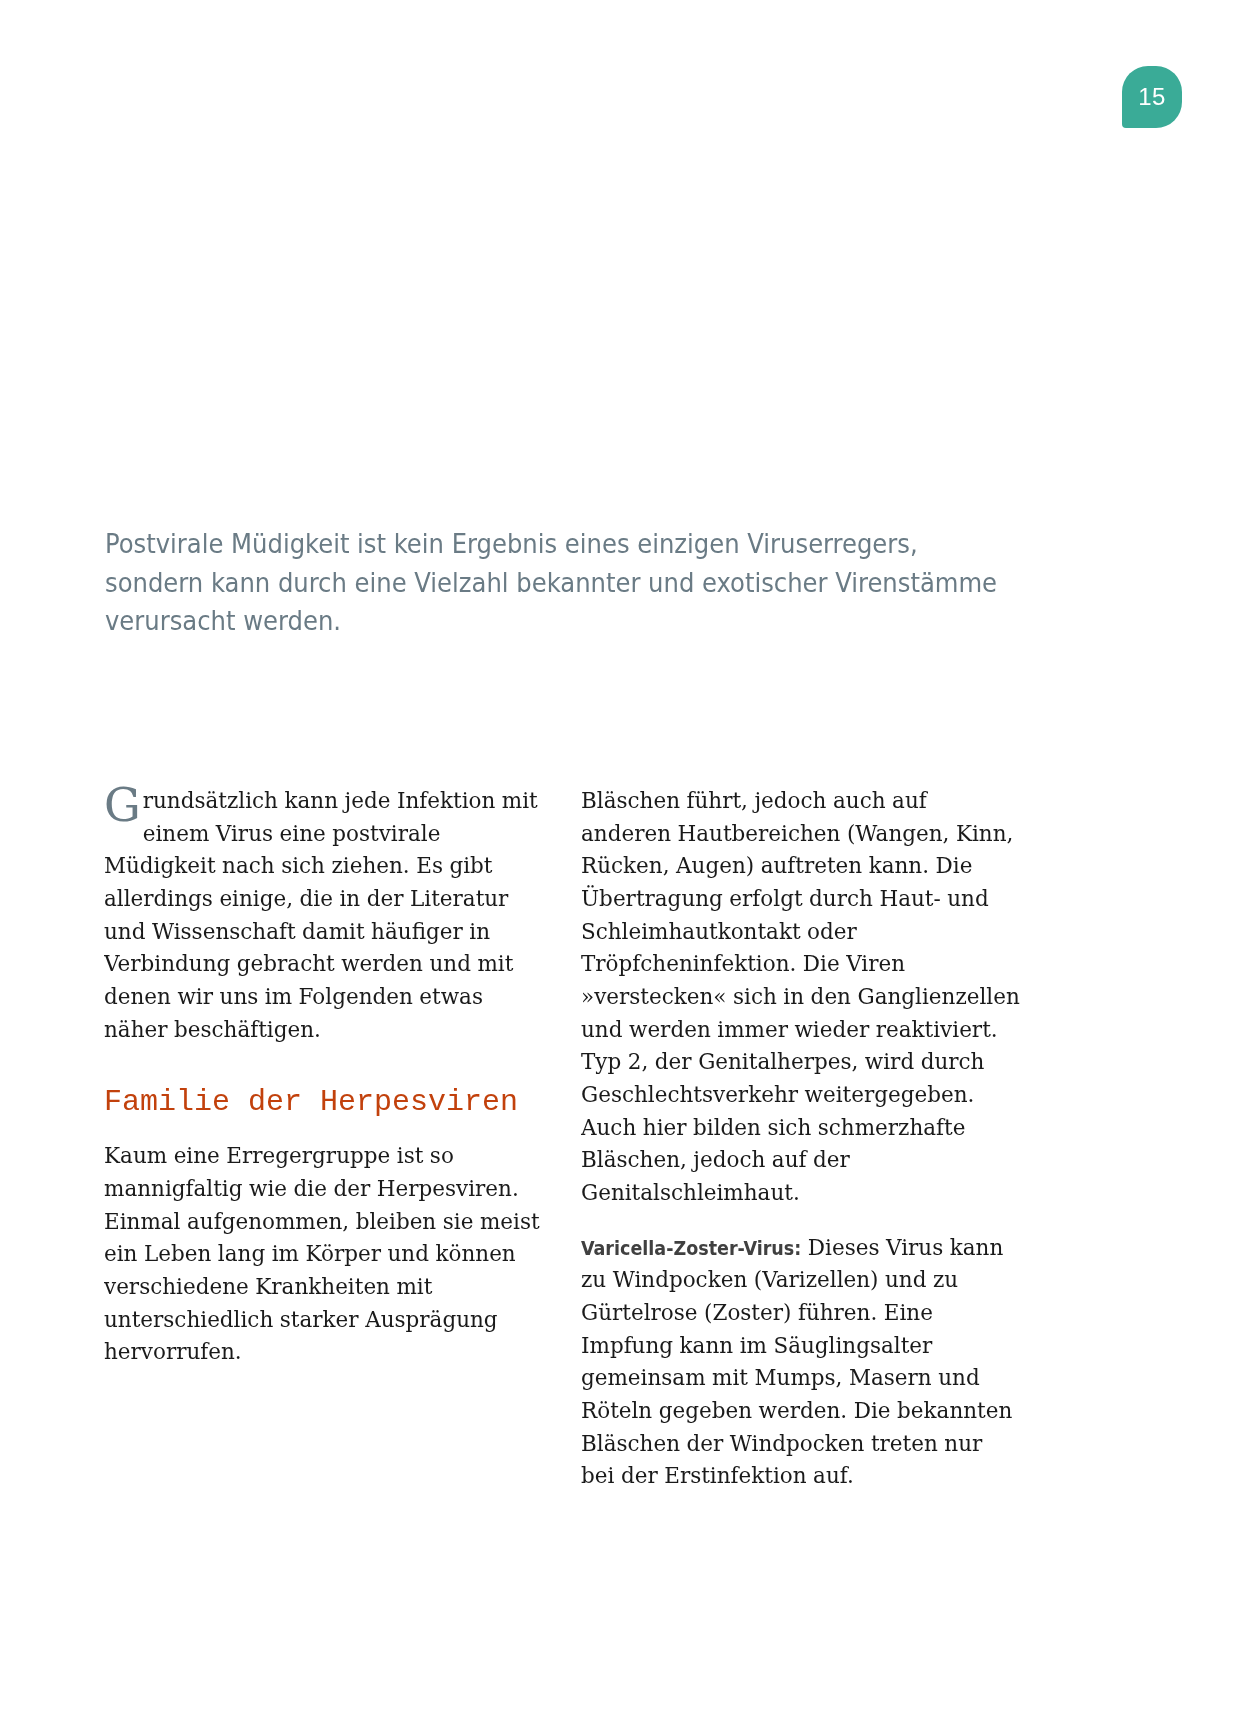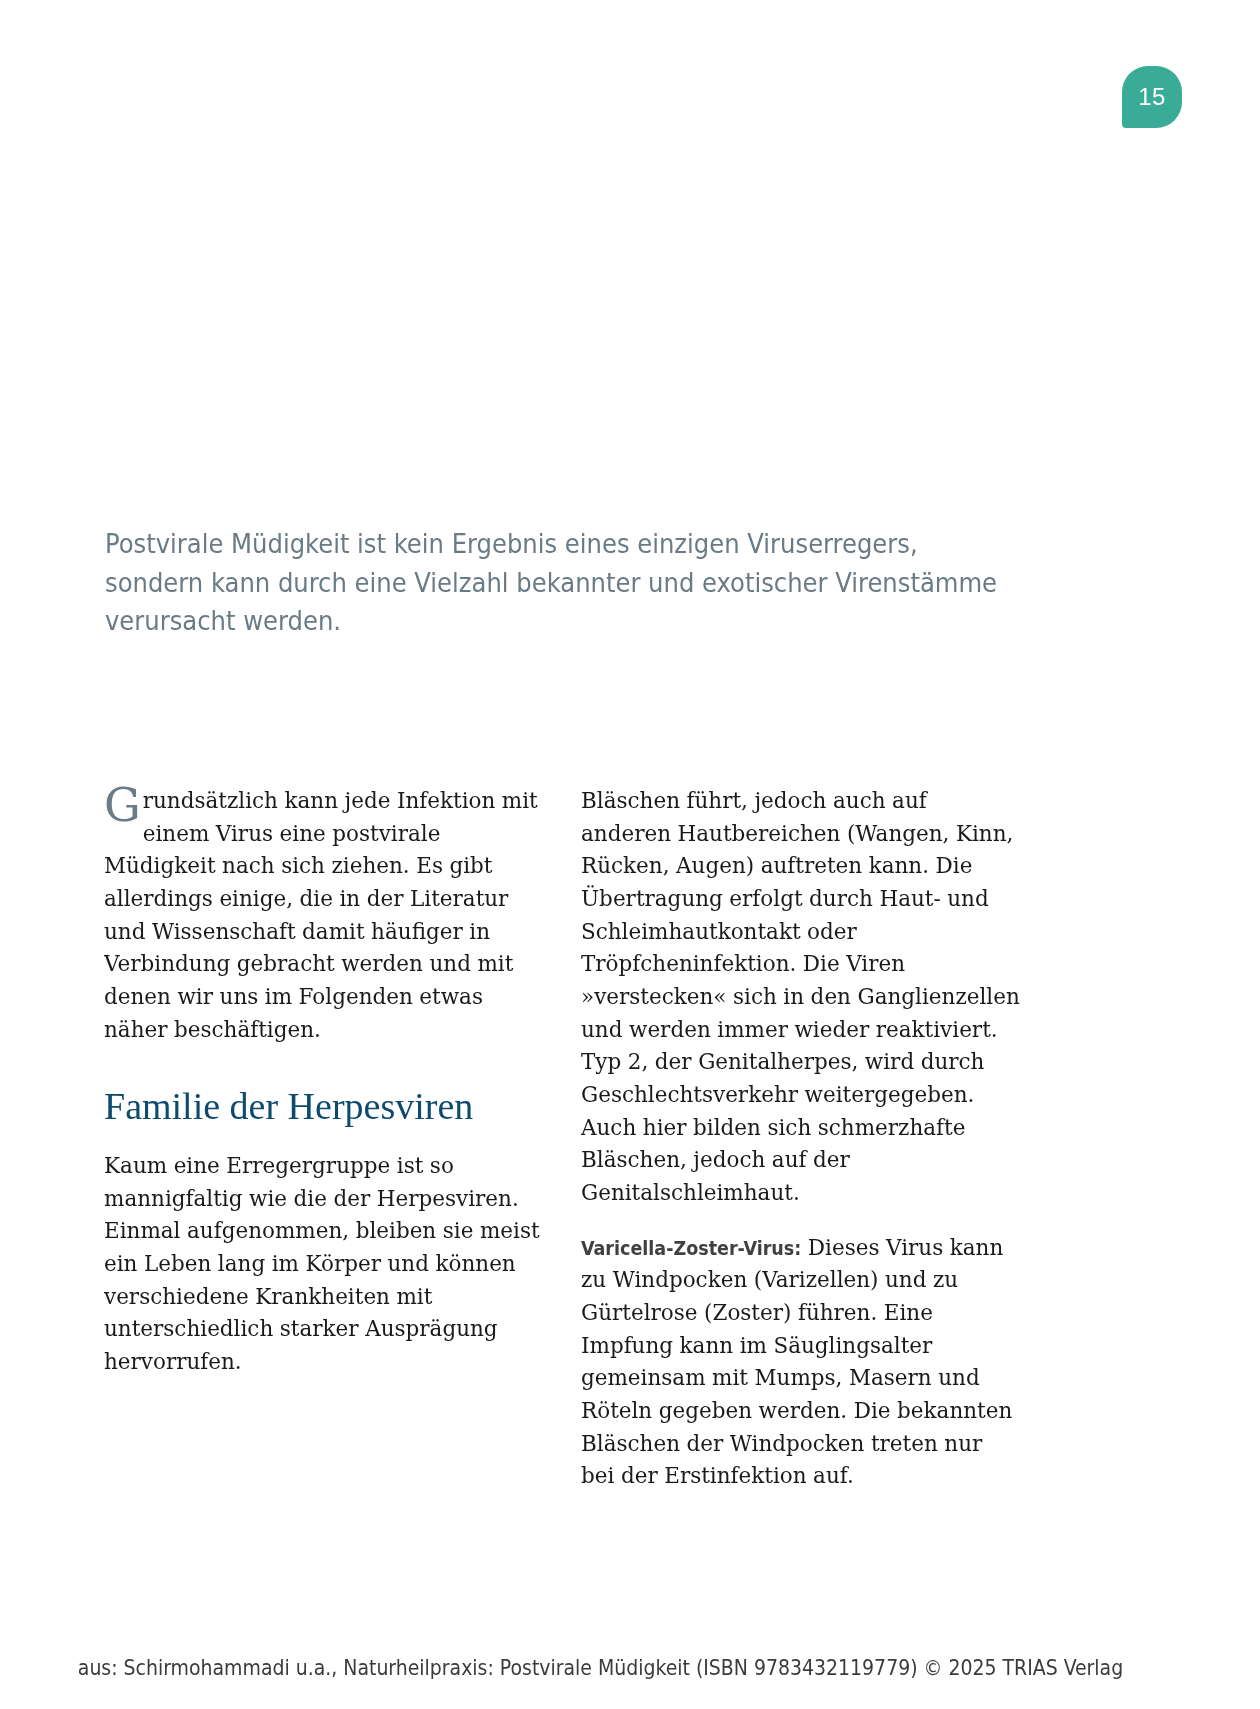--- a/index.html
+++ b/index.html
@@ -104,24 +104,24 @@
     font-family: "DejaVu Serif", "Liberation Serif", serif;
     font-size: 46px;
     line-height: 0.82;
     padding: 0 2px 0 0;
     margin-top: 2px;
     font-weight: 400;
   }
 
   
   .section-heading {
-    color: #0c4a6e;
-    font-family: Liberation Serif, serif;
+    color: #c2410c;
+    font-family: Liberation Mono, monospace;
     font-weight: 400;
-    font-size: 38px;
+    font-size: 30px;
     line-height: 1.2;
     margin: 38px 0 20px 0;
   }
 
   
   .run-in {
     color: #404040;
     font-family: "DejaVu Sans Condensed", "Liberation Sans Narrow", "Liberation Sans", sans-serif;
     font-stretch: condensed;
     font-weight: 700;
@@ -174,15 +174,14 @@
       <p class="body-text">Bläschen führt, jedoch auch auf anderen Hautbereichen (Wangen, Kinn, Rücken, Augen) auftreten kann. Die Übertragung erfolgt durch Haut- und Schleimhautkontakt oder Tröpfcheninfektion. Die Viren »verstecken« sich in den Ganglienzellen und werden immer wieder reaktiviert. Typ 2, der Genitalherpes, wird durch Geschlechtsverkehr weitergegeben. Auch hier bilden sich schmerzhafte Bläschen, jedoch auf der Genitalschleimhaut.</p>
 
       <p class="body-text">
         <span class="run-in">Varicella-Zoster-Virus:</span><span> Dieses Virus kann zu Windpocken (Varizellen) und zu Gürtelrose (Zoster) führen. Eine Impfung kann im Säuglingsalter gemeinsam mit Mumps, Masern und Röteln gegeben werden. Die bekannten Bläschen der Windpocken treten nur bei der Erstinfektion auf. Komplikationen wie Lungenent-</span>
       </p>
 
     </div>
 
   </div>
 
-  <div class="footer-source">aus: Schirmohammadi u.a., Naturheilpraxis: Postvirale Müdigkeit (ISBN 9783432119779) © 2025 TRIAS Verlag</div>
 
 </div>
 
 </body></html>

